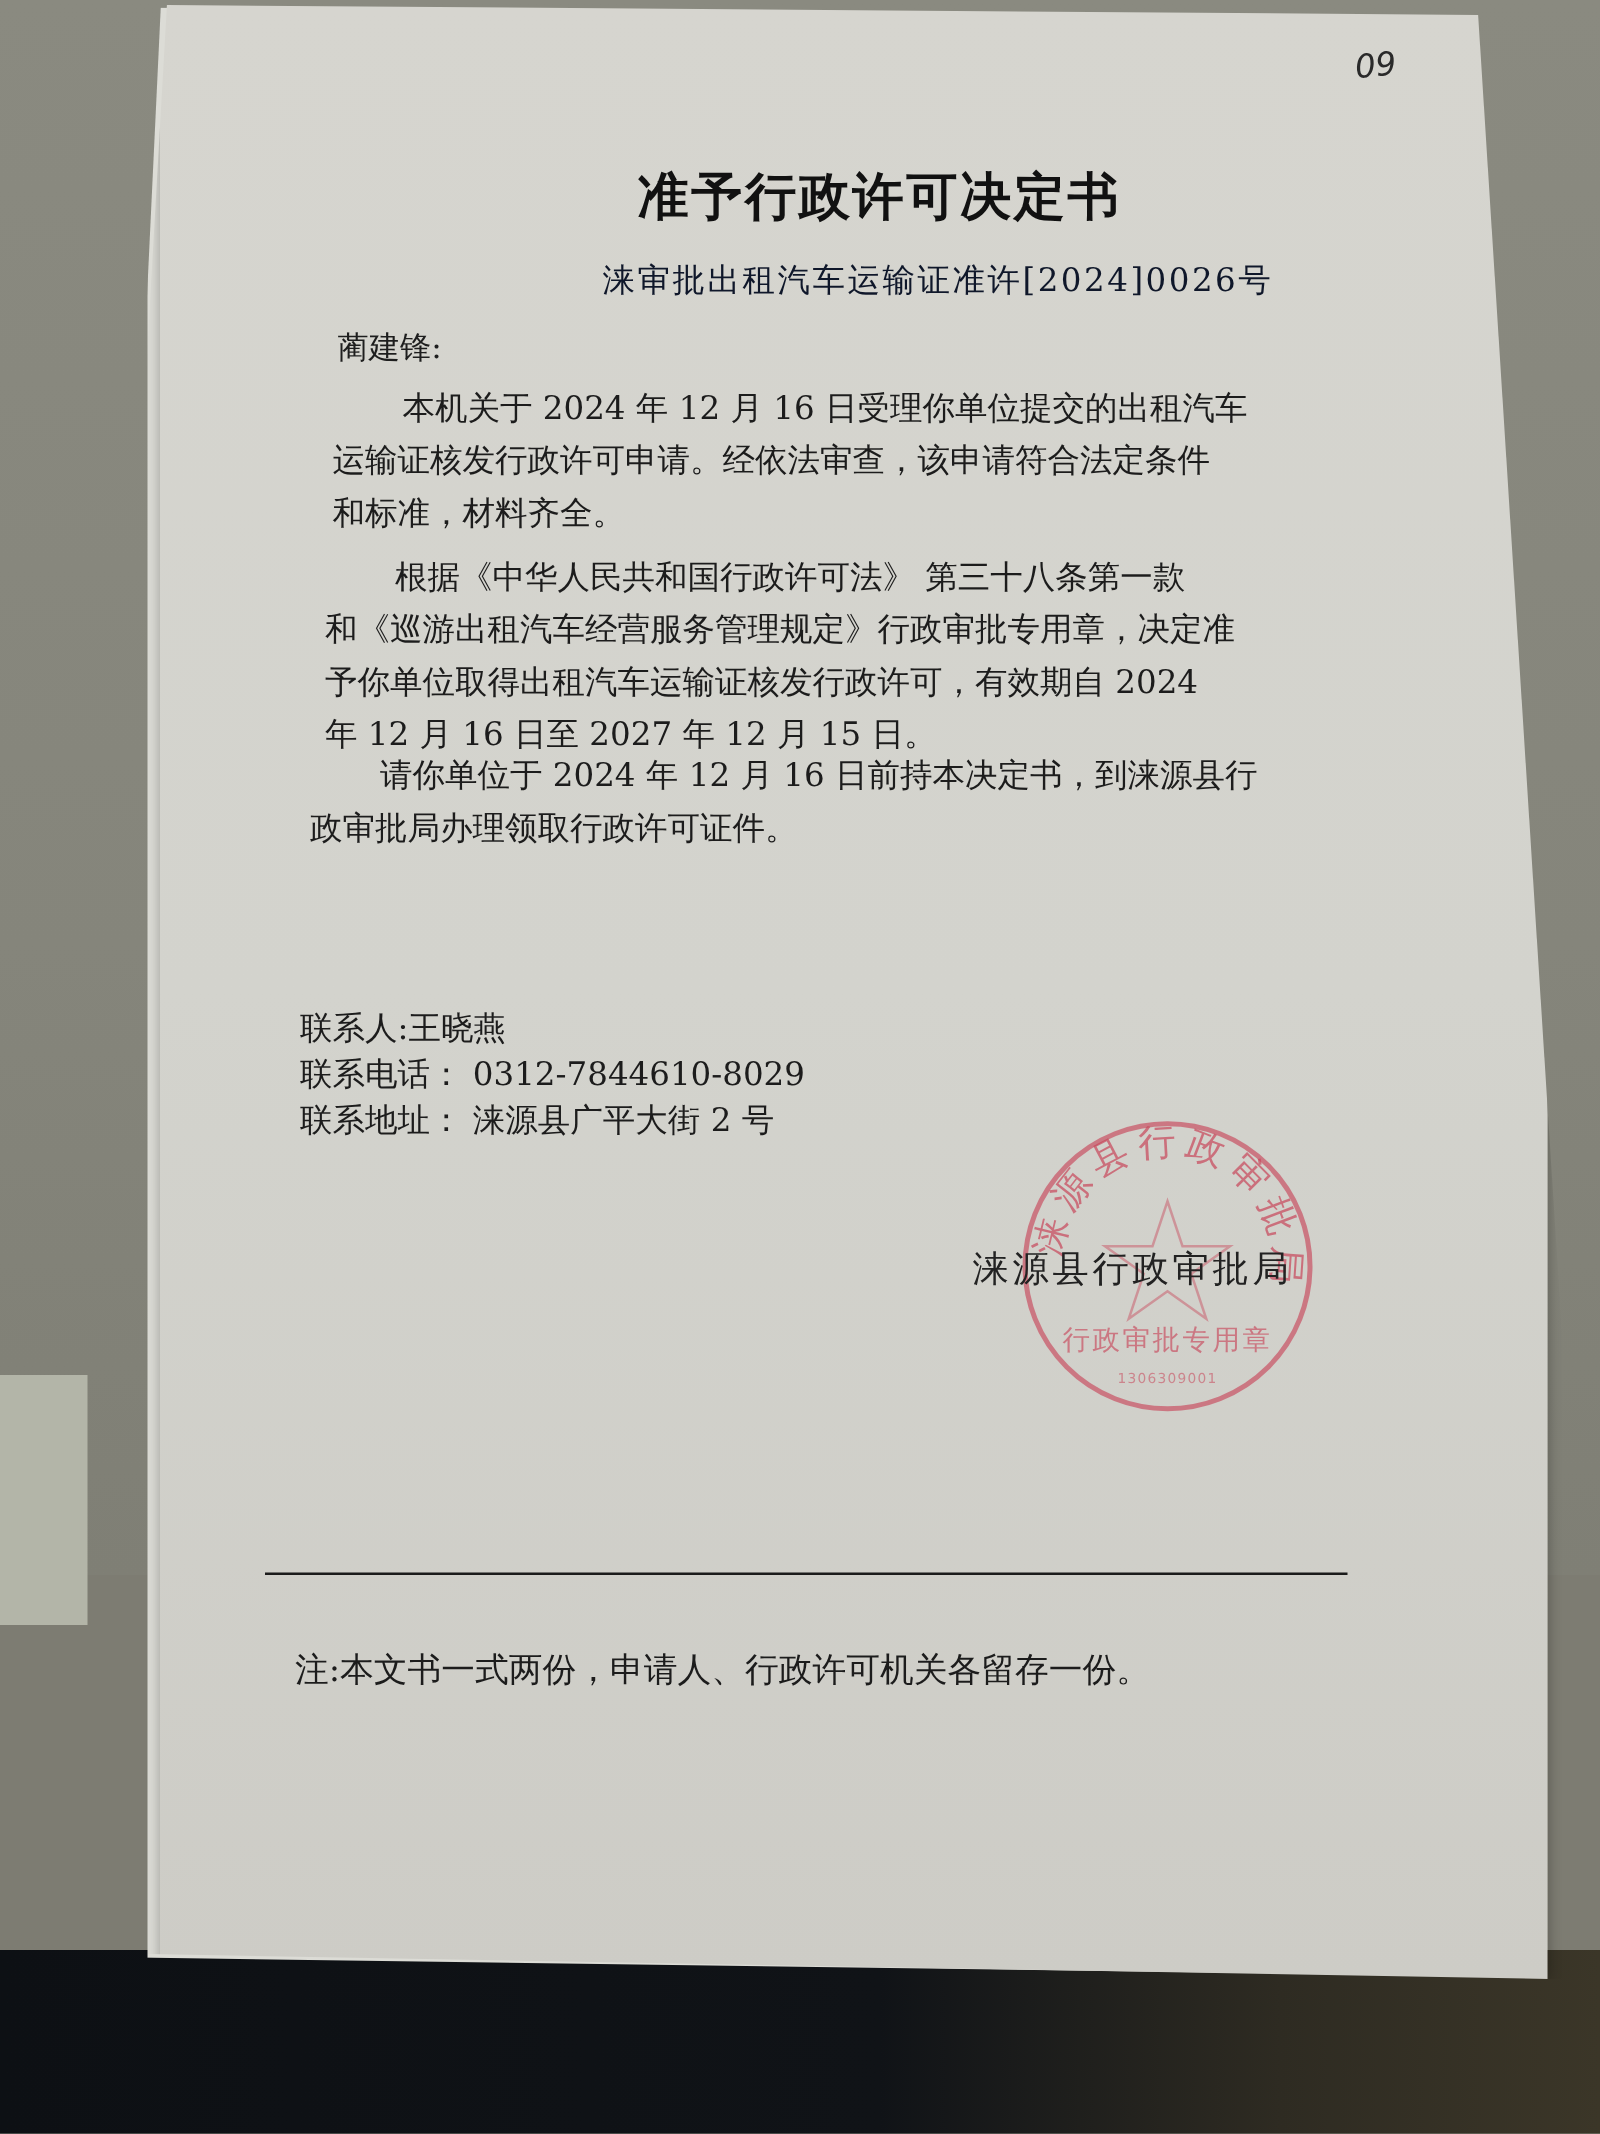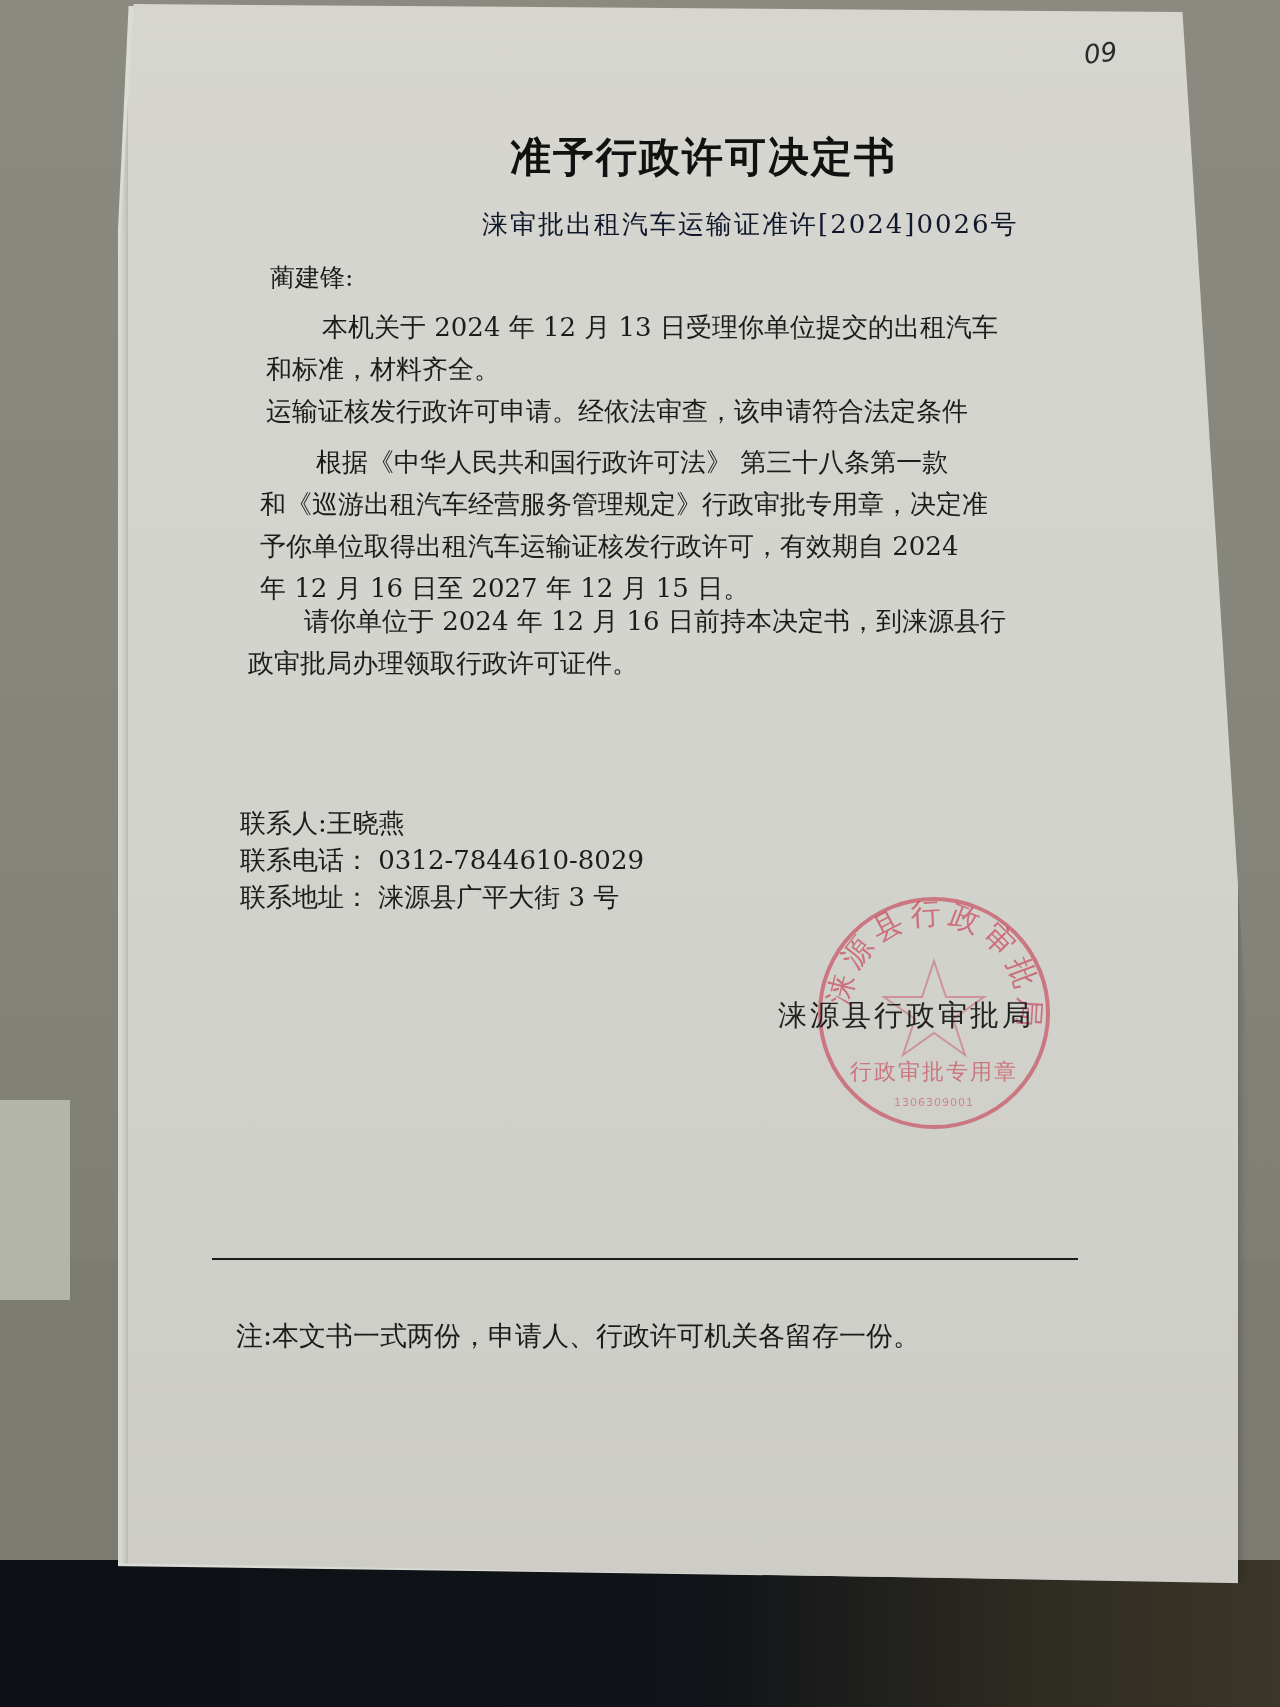--- a/index.html
+++ b/index.html
@@ -149,41 +149,41 @@
 
   <div class="page-number">09</div>
 
   <div class="title">准予行政许可决定书</div>
 
   <div class="doc-number">涞审批出租汽车运输证准许[2024]0026号</div>
 
   <div class="addressee">蔺建锋:</div>
 
   <div class="para p1">
-    <span class="line indent">本机关于 2024 年 12 月 13 日受理你单位提交的出租汽车</span>
+    <span class="line indent">本机关于 2024 年 12 月 16 日受理你单位提交的出租汽车</span>
+    <span class="line">运输证核发行政许可申请。经依法审查，该申请符合法定条件</span>
     <span class="line">和标准，材料齐全。</span>
-    <span class="line">运输证核发行政许可申请。经依法审查，该申请符合法定条件</span>
   </div>
 
   <div class="para p2">
     <span class="line indent">根据《中华人民共和国行政许可法》 第三十八条第一款</span>
     <span class="line">和《巡游出租汽车经营服务管理规定》行政审批专用章，决定准</span>
     <span class="line">予你单位取得出租汽车运输证核发行政许可，有效期自 2024</span>
     <span class="line">年 12 月 16 日至 2027 年 12 月 15 日。</span>
   </div>
 
   <div class="para p3">
     <span class="line indent">请你单位于 2024 年 12 月 16 日前持本决定书，到涞源县行</span>
     <span class="line">政审批局办理领取行政许可证件。</span>
   </div>
 
   <div class="contact">
     <span class="row">联系人:王晓燕</span>
     <span class="row">联系电话： 0312-7844610-8029</span>
-    <span class="row">联系地址： 涞源县广平大街 3 号</span>
+    <span class="row">联系地址： 涞源县广平大街 2 号</span>
   </div>
 
   <div class="seal">
     <svg class="seal-text" viewBox="0 0 224 224">
       <defs>
         <path id="sealArc" d="M 30 130 A 85 85 0 1 1 194 130"></path>
       </defs>
       <text font-size="30" fill="rgba(200,70,90,0.7)" font-family="DejaVu Serif, serif" letter-spacing="6">
         <textPath href="#sealArc" startOffset="8%">涞源县行政审批局</textPath>
       </text>

